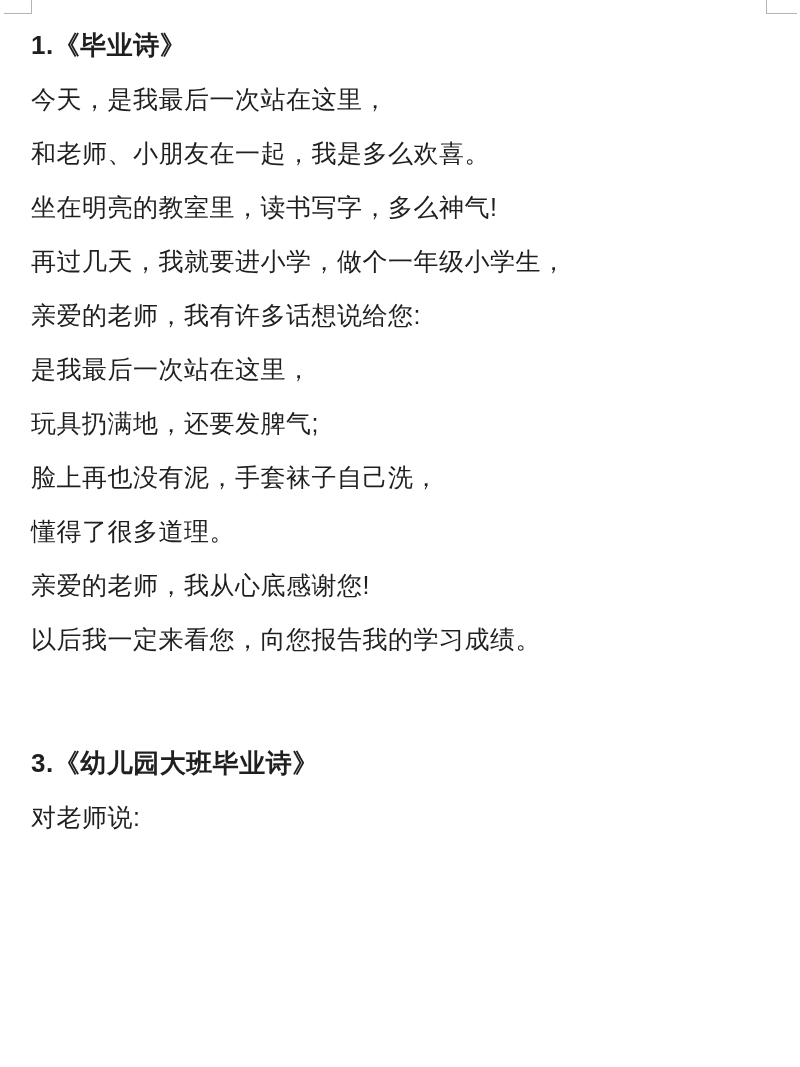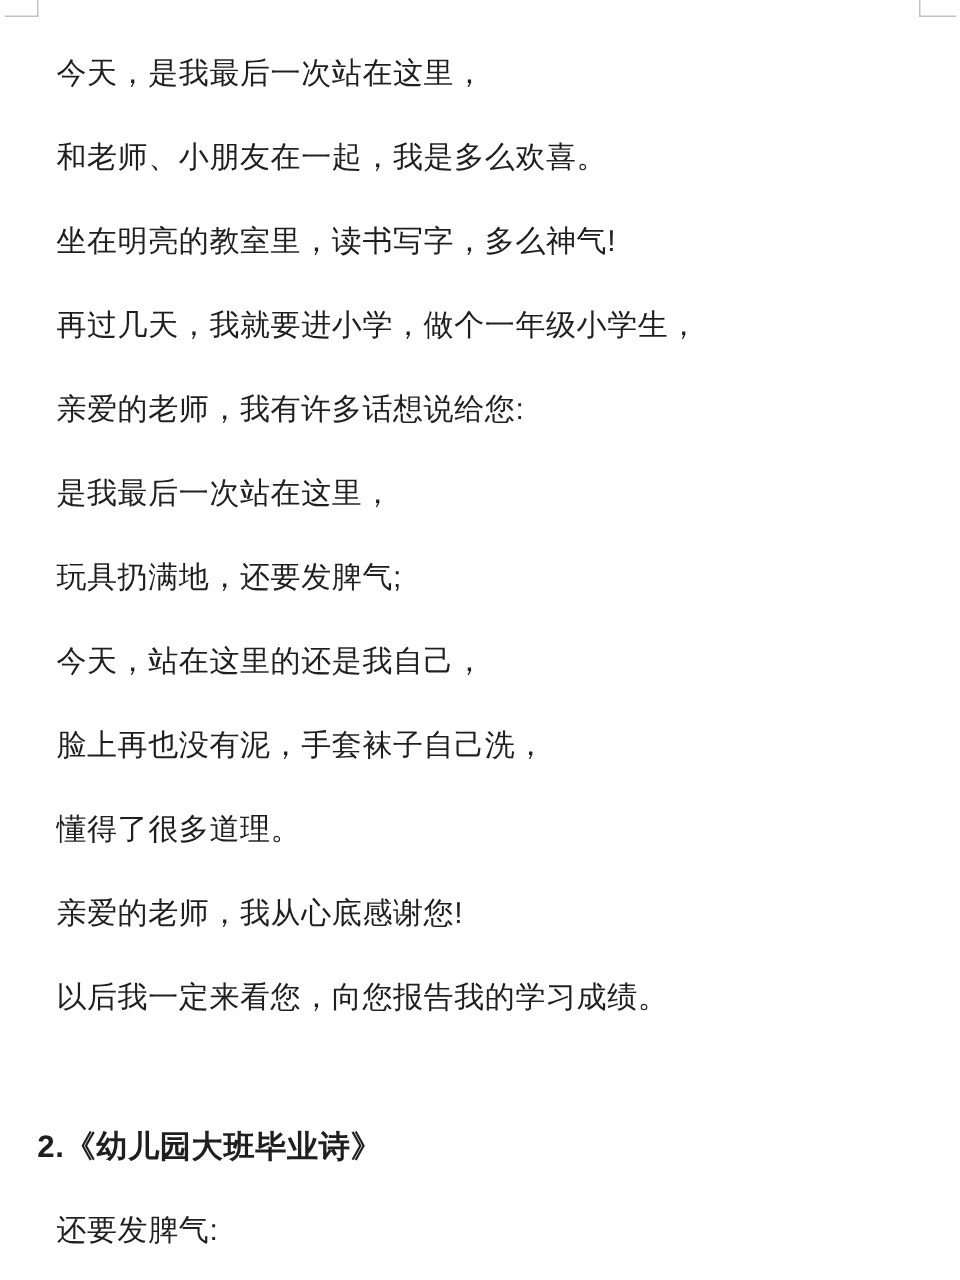--- a/index.html
+++ b/index.html
@@ -23,21 +23,21 @@
   }
   .poem-title {
     margin: 0;
     font-size: 26px;
     font-weight: 700;
     line-height: 54px;
     letter-spacing: 0.5px;
     white-space: nowrap;
   }
   .poem-line {
-    margin: 16px;
+    margin: 0;
     font-size: 25px;
     font-weight: 400;
     line-height: 54px;
     letter-spacing: 0.5px;
     white-space: nowrap;
   }
   .section-2-title {
     margin-top: 70px;
   }
   
@@ -55,32 +55,32 @@
 
 <div class="page">
 
   <div class="corner-mark mark-tl-v"></div>
   <div class="corner-mark mark-tl-h"></div>
   <div class="corner-mark mark-tr-v"></div>
   <div class="corner-mark mark-tr-h"></div>
 
   <div class="content">
 
+    <h2 class="poem-title">1.《毕业诗》</h2>
 
     <p class="poem-line">今天，是我最后一次站在这里，</p>
     <p class="poem-line">和老师、小朋友在一起，我是多么欢喜。</p>
     <p class="poem-line">坐在明亮的教室里，读书写字，多么神气!</p>
     <p class="poem-line">再过几天，我就要进小学，做个一年级小学生，</p>
     <p class="poem-line">亲爱的老师，我有许多话想说给您:</p>
     <p class="poem-line">是我最后一次站在这里，</p>
     <p class="poem-line">玩具扔满地，还要发脾气;</p>
-    <p class="poem-line">今天，站在这里的还是我自己，</p>
     <p class="poem-line">脸上再也没有泥，手套袜子自己洗，</p>
     <p class="poem-line">懂得了很多道理。</p>
     <p class="poem-line">亲爱的老师，我从心底感谢您!</p>
     <p class="poem-line">以后我一定来看您，向您报告我的学习成绩。</p>
 
-    <h2 class="poem-title section-2-title">2.《幼儿园大班毕业诗》</h2>
+    <h2 class="poem-title section-2-title">3.《幼儿园大班毕业诗》</h2>
 
-    <p class="poem-line">还要发脾气:</p>
+    <p class="poem-line">对老师说:</p>
 
   </div>
 </div>
 
 </body></html>

